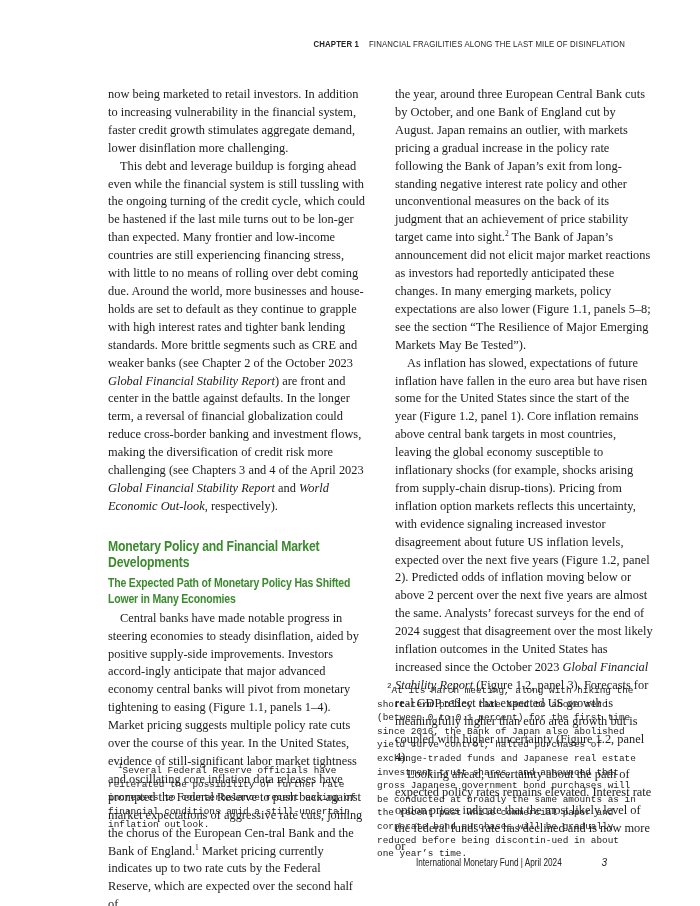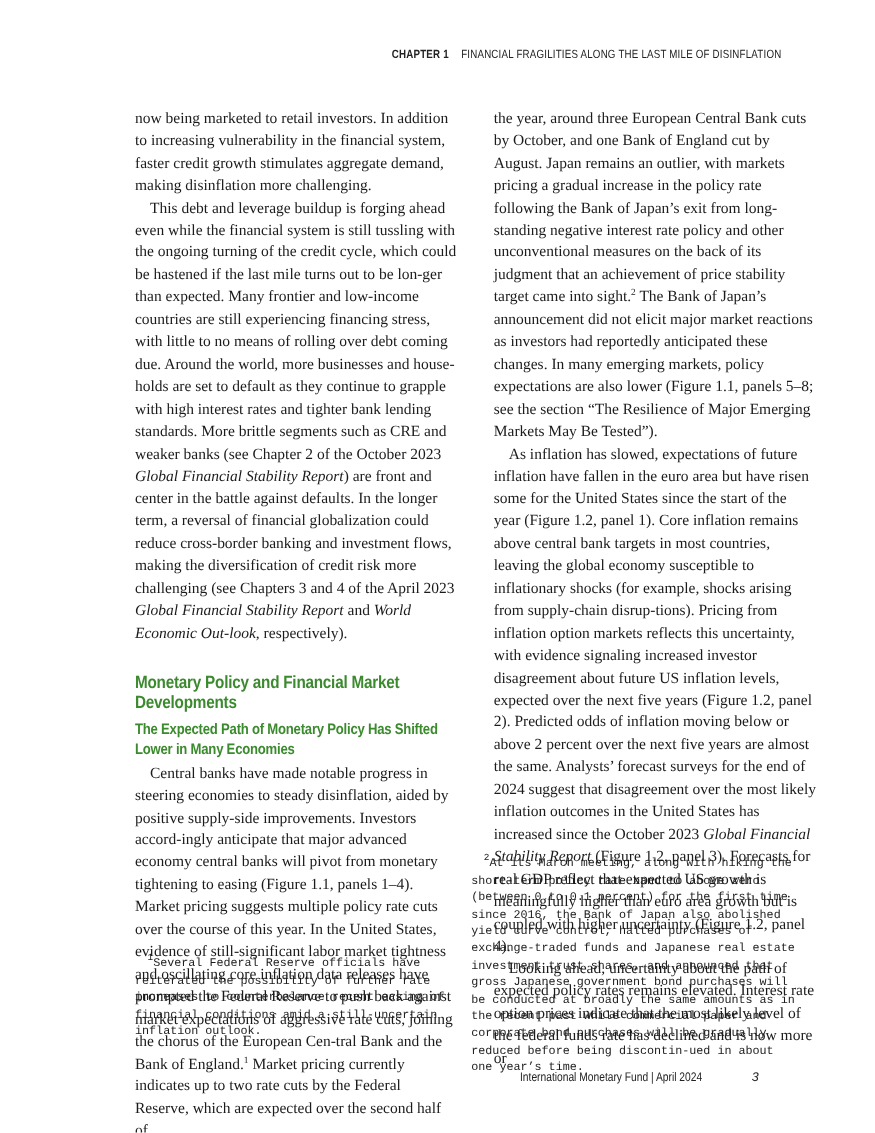--- a/index.html
+++ b/index.html
@@ -47,21 +47,21 @@
   .footer .pg { font-style: italic; margin-left: 40px; }
 </style>
 </head>
 <body>
 
 <div class="running-head">
   <span class="chap">CHAPTER 1</span><span>FINANCIAL FRAGILITIES ALONG THE LAST MILE OF DISINFLATION</span>
 </div>
 
 <div class="col col-left">
-  <p>now being marketed to retail investors. In addition to increasing vulnerability in the financial system, faster credit growth stimulates aggregate demand, making disinflation more challenging.</p>
+  <p>now being marketed to retail investors. In addition to increasing vulnerability in the financial system, faster credit growth stimulates aggregate demand, lower disinflation more challenging.</p>
   <p class="indent"><span>This debt and leverage buildup is forging ahead even while the financial system is still tussling with the ongoing turning of the credit cycle, which could be hastened if the last mile turns out to be lon-ger than expected. Many frontier and low-income countries are still experiencing financing stress, with little to no means of rolling over debt coming due. Around the world, more businesses and house-holds are set to default as they continue to grapple with high interest rates and tighter bank lending standards. More brittle segments such as CRE and weaker banks (see Chapter 2 of the October 2023 </span><i>Global Financial Stability Report</i><span>) are front and center in the battle against defaults. In the longer term, a reversal of financial globalization could reduce cross-border banking and investment flows, making the diversification of credit risk more challenging (see Chapters 3 and 4 of the April 2023 </span><i>Global Financial Stability Report</i><span> and </span><i>World Economic Out-look</i><span>, respectively).</span></p>
   <div class="h1">Monetary Policy and Financial Market Developments</div>
   <div class="h2">The Expected Path of Monetary Policy Has Shifted Lower in Many Economies</div>
   <p class="indent"><span>Central banks have made notable progress in steering economies to steady disinflation, aided by positive supply-side improvements. Investors accord-ingly anticipate that major advanced economy central banks will pivot from monetary tightening to easing (Figure 1.1, panels 1–4). Market pricing suggests multiple policy rate cuts over the course of this year. In the United States, evidence of still-significant labor market tightness and oscillating core inflation data releases have prompted the Federal Reserve to push back against market expectations of aggressive rate cuts, joining the chorus of the European Cen-tral Bank and the Bank of England.</span><sup>1</sup><span> Market pricing currently indicates up to two rate cuts by the Federal Reserve, which are expected over the second half of</span></p>
 </div>
 
 <div class="col col-right">
   <p><span>the year, around three European Central Bank cuts by October, and one Bank of England cut by August. Japan remains an outlier, with markets pricing a gradual increase in the policy rate following the Bank of Japan’s exit from long-standing negative interest rate policy and other unconventional measures on the back of its judgment that an achievement of price stability target came into sight.</span><sup>2</sup><span> The Bank of Japan’s announcement did not elicit major market reactions as investors had reportedly anticipated these changes. In many emerging markets, policy expectations are also lower (Figure 1.1, panels 5–8; see the section “The Resilience of Major Emerging Markets May Be Tested”).</span></p>
   <p class="indent"><span>As inflation has slowed, expectations of future inflation have fallen in the euro area but have risen some for the United States since the start of the year (Figure 1.2, panel 1). Core inflation remains above central bank targets in most countries, leaving the global economy susceptible to inflationary shocks (for example, shocks arising from supply-chain disrup-tions). Pricing from inflation option markets reflects this uncertainty, with evidence signaling increased investor disagreement about future US inflation levels, expected over the next five years (Figure 1.2, panel 2). Predicted odds of inflation moving below or above 2 percent over the next five years are almost the same. Analysts’ forecast surveys for the end of 2024 suggest that disagreement over the most likely inflation outcomes in the United States has increased since the October 2023 </span><i>Global Financial Stability Report</i><span> (Figure 1.2, panel 3). Forecasts for real GDP reflect that expected US growth is meaningfully higher than euro area growth but is coupled with higher uncertainty (Figure 1.2, panel 4).</span></p>
   <p class="indent">Looking ahead, uncertainty about the path of expected policy rates remains elevated. Interest rate option prices indicate that the most likely level of the federal funds rate has declined and is now more or</p>

